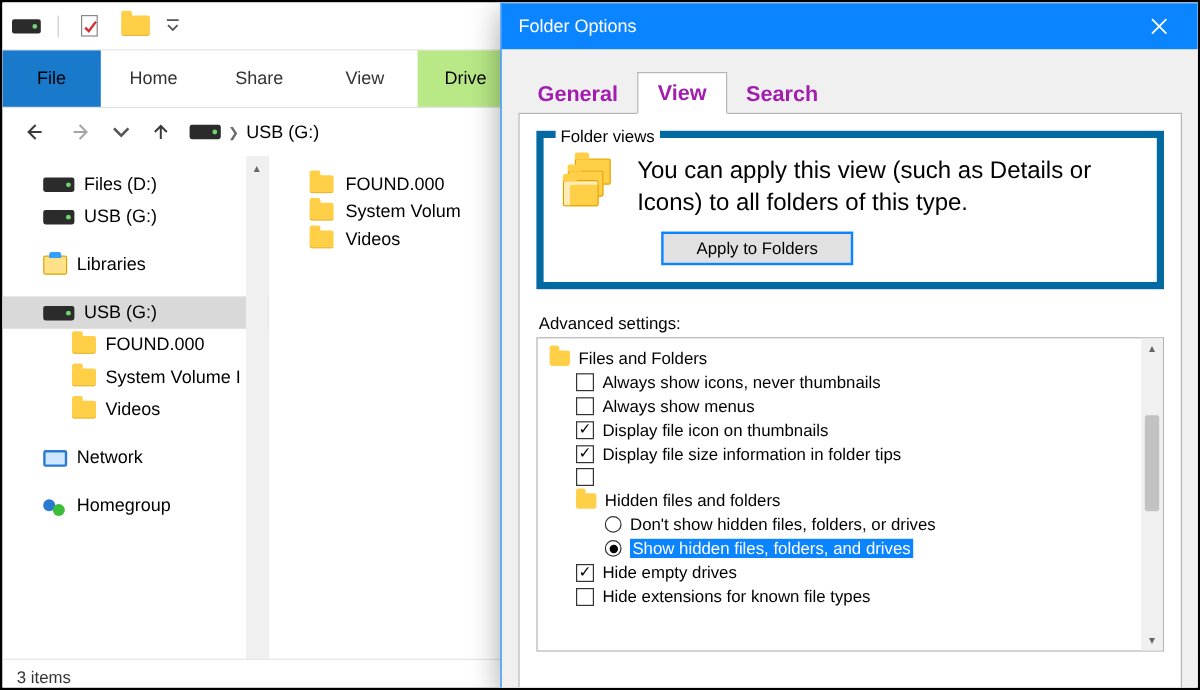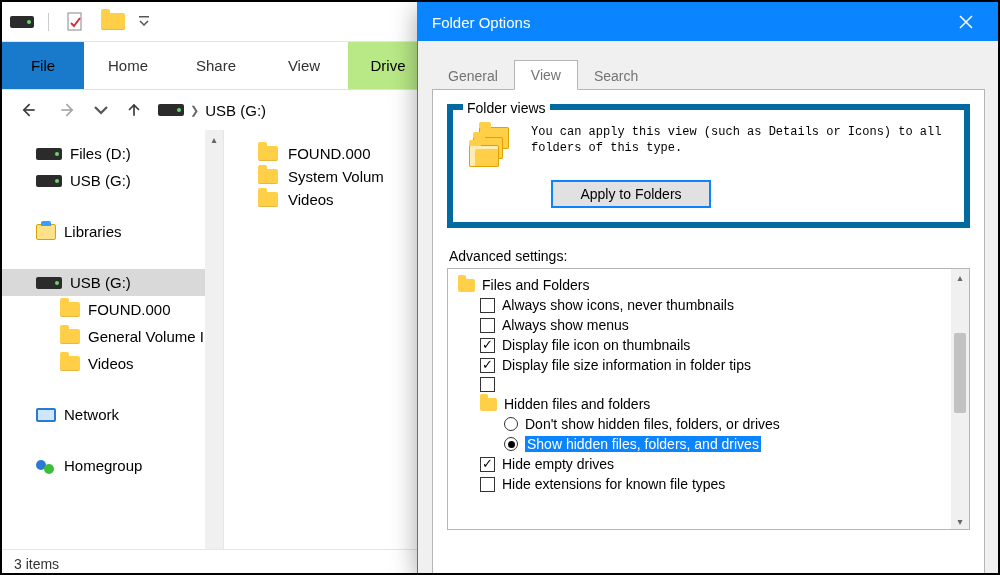--- a/index.html
+++ b/index.html
@@ -102,21 +102,21 @@
     position:absolute; right:0; top:0; bottom:0; width:18px;
     background:#f0f0f0;
     display:flex; justify-content:center; align-items:flex-start; padding-top:4px;
   }
   .tree-item {
     display:flex; align-items:center; gap:8px;
     padding: 5px 4px 5px 34px;
     font-size: 15px;
   }
   .tree-item.indent1 { padding-left: 58px; }
-  .tree-item.group  { padding-left: 34px; margin-top:24px;}
+  .tree-item.group  { padding-left: 34px; margin-top:13px;}
   .tree-item.selected { background: #d9d9d9; }
 
   .contents {
     flex:1;
     padding: 12px 10px 0 34px;
   }
   .contents .item {
     display:flex; align-items:center; gap:10px;
     font-size: 15px;
     padding: 3px 0;
@@ -185,25 +185,26 @@
 
   .tab-strip {
     display:flex;
     align-items:flex-end;
     padding: 18px 14px 0 14px;
     gap: 0;
     position:relative;
   }
   .tab-strip .dtab {
     padding: 6px 16px;
-    font-size: 14px;
-    color:#737373;
+    font-size: 18px;
+    color:#a21caf;
     background:#f0f0f0;
     position:relative;
     top:1px;
+    font-weight:bold;
   }
   .tab-strip .dtab.active {
     background:#fff;
     border:1px solid #b5b5b5;
     border-bottom-color:#fff;
     z-index:2;
   }
   .tab-panel {
     margin: 0 14px;
     border:1px solid #b5b5b5;
@@ -233,21 +234,21 @@
   }
   .folders-stack .f {
     position:absolute; width:30px; height:22px; background:#ffcf48; border-radius:2px;
     box-shadow: inset 0 0 0 1px #e0a000;
   }
   .folders-stack .f::before{content:"";position:absolute;left:0;top:-5px;width:12px;height:6px;background:#ffcf48;border-radius:2px 2px 0 0;}
   .folders-stack .f1{left:10px;top:0;}
   .folders-stack .f2{left:4px;top:10px;}
   .folders-stack .f3{left:0;top:18px;box-shadow:inset 0 0 0 1px #e0a000, inset 6px 4px 0 0 rgba(255,255,255,.6);}
   .gb-text {
-    flex:1; font-size:12px; line-height:1.35;font-family:Liberation Mono, monospace;
+    flex:1; font-size:20px; line-height:1.35;
   }
   .gb-buttons {
     display:flex; gap:32px; margin-top:10px; padding-left:86px;
   }
   .winbtn {
     min-width:160px; height:28px;
     background:#e1e1e1;
     border:1px solid #adadad;
     font-size:14px;
     display:flex; align-items:center; justify-content:center;
@@ -382,21 +383,21 @@
           <div class="tree-item group selected">
             <span class="drv-icon"></span>
             <span>USB (G:)</span>
           </div>
           <div class="tree-item indent1">
             <span class="folder-icon"></span>
             <span>FOUND.000</span>
           </div>
           <div class="tree-item indent1">
             <span class="folder-icon"></span>
-            <span>General Volume I</span>
+            <span>System Volume I</span>
           </div>
           <div class="tree-item indent1">
             <span class="folder-icon"></span>
             <span>Videos</span>
           </div>
           <div class="tree-item group">
             <span class="net-icon"></span>
             <span>Network</span>
           </div>
           <div class="tree-item group">

